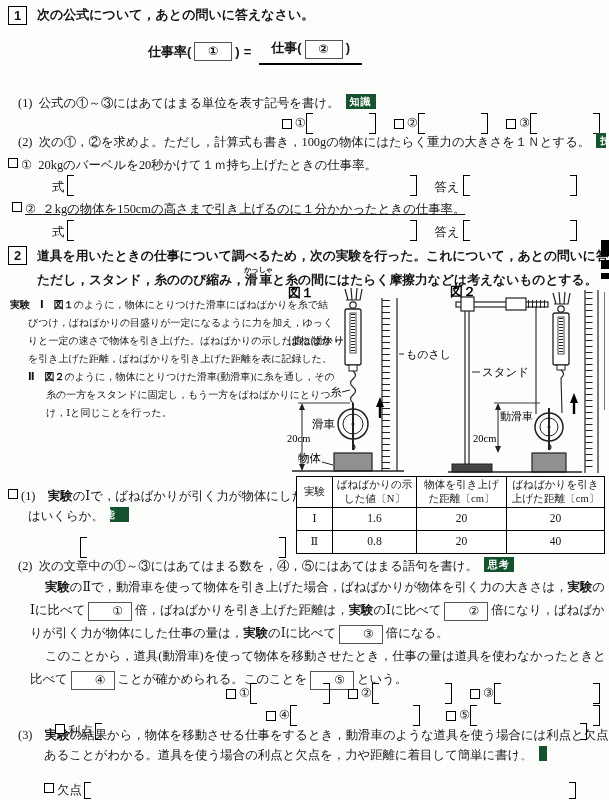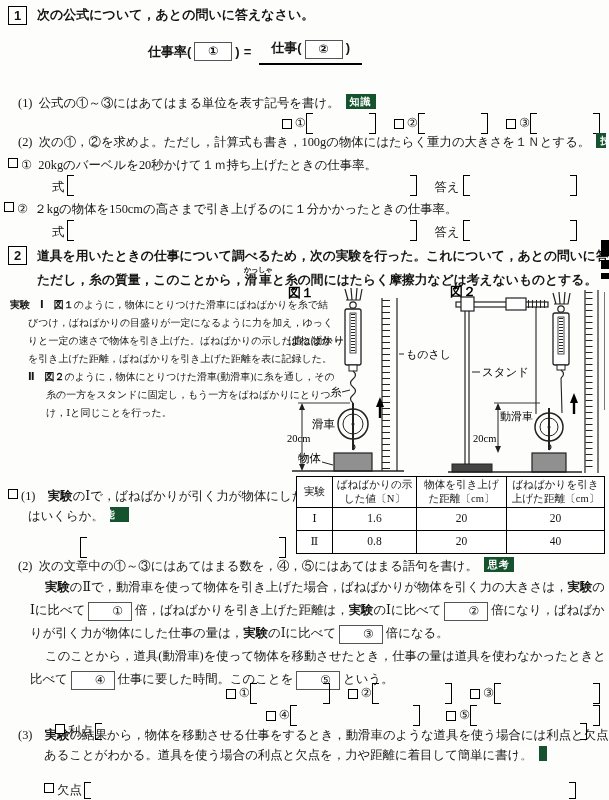--- a/index.html
+++ b/index.html
@@ -112,41 +112,41 @@
       <s></s>
       <i class="r"></i>
     </span>
   <span style="margin-left:14px;">答え</span><span class="br w104" style="margin-left:3px;">
       <i class="l"></i>
       <s></s>
       <i class="r"></i>
     </span>
 </div>
 
-<div class="abs nw" style="left:4px;top:200px;width:580px;">
+<div class="abs nw" style="left:12px;top:200px;width:580px;text-decoration:underline;">
   <span class="chk"></span><span>②</span>&nbsp;&nbsp;<span>２kgの物体を150cmの高さまで引き上げるのに１分かかったときの仕事率。</span>
 </div>
 <div class="abs" style="left:52px;top:220px;">
   <span>式</span><span class="br w340" style="margin-left:3px;">
       <i class="l"></i>
       <s></s>
       <i class="r"></i>
     </span>
   <span style="margin-left:14px;">答え</span><span class="br w104" style="margin-left:3px;">
       <i class="l"></i>
       <s></s>
       <i class="r"></i>
     </span>
 </div>
 
 <div class="abs" style="left:8px;top:246px;display:flex;align-items:flex-start;gap:10px;">
   <span class="secnum">2</span>
   <span class="g" style="font-size:12.8px;line-height:20px;width:578px;">
     <span class="nw" style="display:block;">道具を用いたときの仕事について調べるため，次の実験を行った。これについて，あとの問いに答えなさい。</span>
-    <span class="nw" style="display:block;"><span>ただし，糸の質量，このことから，</span><ruby><span>滑車</span><rt>かっしゃ</rt></ruby><span>と糸の間にはたらく摩擦力などは考えないものとする。</span></span>
+    <span class="nw" style="display:block;"><span>ただし，スタンド，糸ののび縮み，</span><ruby><span>滑車</span><rt>かっしゃ</rt></ruby><span>と糸の間にはたらく摩擦力などは考えないものとする。</span></span>
   </span>
 </div>
 
 <div class="abs" style="left:10px;top:296px;width:326px;font-size:10px;line-height:18px;overflow:hidden;">
   <div style="padding-left:18px;text-indent:-18px;">
     <span class="g">実験</span>　<span class="g">Ⅰ</span>　<span class="g">図１</span><span>のように，物体にとりつけた滑車にばねばかりを糸で結びつけ，ばねばかりの目盛りが一定になるように力を加え，ゆっくりと一定の速さで物体を引き上げた。ばねばかりの示した値と物体を引き上げた距離，ばねばかりを引き上げた距離を表に記録した。</span>
   </div>
   <div style="padding-left:36px;text-indent:-18px;">
     <span class="g">Ⅱ</span>　<span class="g">図２</span><span>のように，物体にとりつけた滑車(動滑車)に糸を通し，その糸の一方をスタンドに固定し，もう一方をばねばかりにとりつけ，Ⅰと同じことを行った。</span>
   </div>
@@ -314,21 +314,21 @@
 
 <div class="abs nw" style="left:18px;top:557px;width:580px;">
   <span>(2)</span>&nbsp;&nbsp;<span>次の文章中の①～③にはあてはまる数を，④，⑤にはあてはまる語句を書け。</span><span class="badge">思考</span>
 </div>
 
 <div class="abs" style="left:30px;top:576px;width:576px;line-height:23px;text-indent:15px;overflow:hidden;">
   <span class="g">実験</span><span>のⅡで，動滑車を使って物体を引き上げた場合，ばねばかりが物体を引く力の大きさは，</span><span class="g">実験</span><span>のⅠに比べて</span><span class="nbox">①</span><span>倍，ばねばかりを引き上げた距離は，</span><span class="g">実験</span><span>のⅠに比べて</span><span class="nbox">②</span><span>倍になり，ばねばかりが引く力が物体にした仕事の量は，</span><span class="g">実験</span><span>のⅠに比べて</span><span class="nbox">③</span><span>倍になる。</span>
 </div>
 
 <div class="abs" style="left:30px;top:645px;width:576px;line-height:23px;text-indent:15px;overflow:hidden;">
-  <span>このことから，道具(動滑車)を使って物体を移動させたとき，仕事の量は道具を使わなかったときと比べ</span><span>て</span><span class="nbox">④</span><span>仕事に要した時間。このことを</span><span class="nbox">⑤</span><span>という。</span>
+  <span>このことから，道具(動滑車)を使って物体を移動させたとき，仕事の量は道具を使わなかったときと比べ</span><span>て</span><span class="nbox">④</span><span>ことが確かめられる。このことを</span><span class="nbox">⑤</span><span>という。</span>
 </div>
 
 <div class="abs" style="left:0;top:683px;width:600px;display:flex;justify-content:flex-end;gap:18px;">
   <span class="au">
       <span class="chk"></span>
       <span>①</span>
       <span class="br w70">
         <i class="l"></i>
         <s></s>
         <i class="r"></i>

